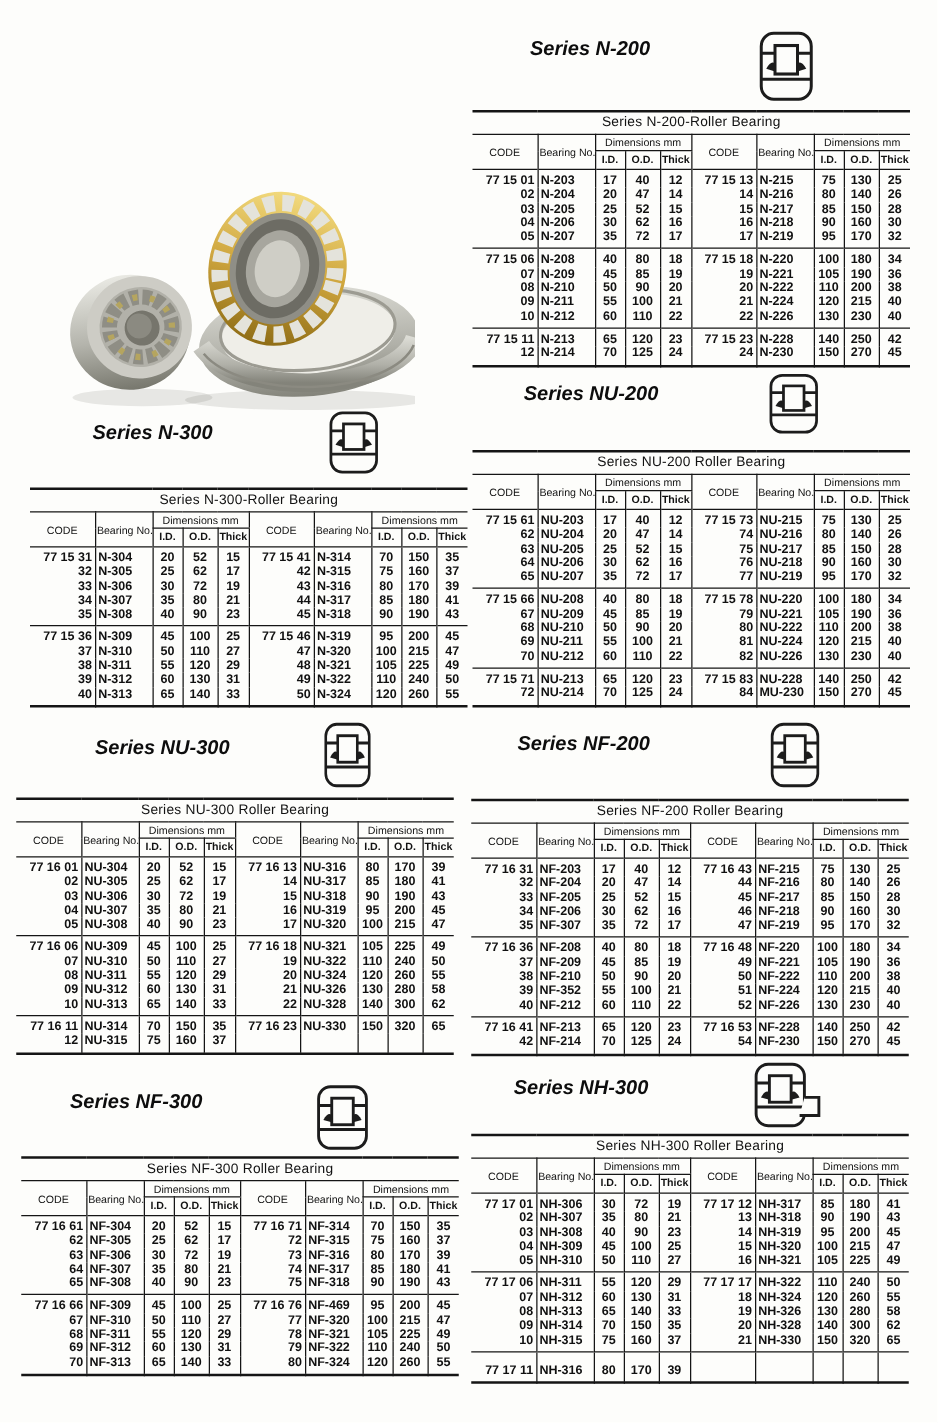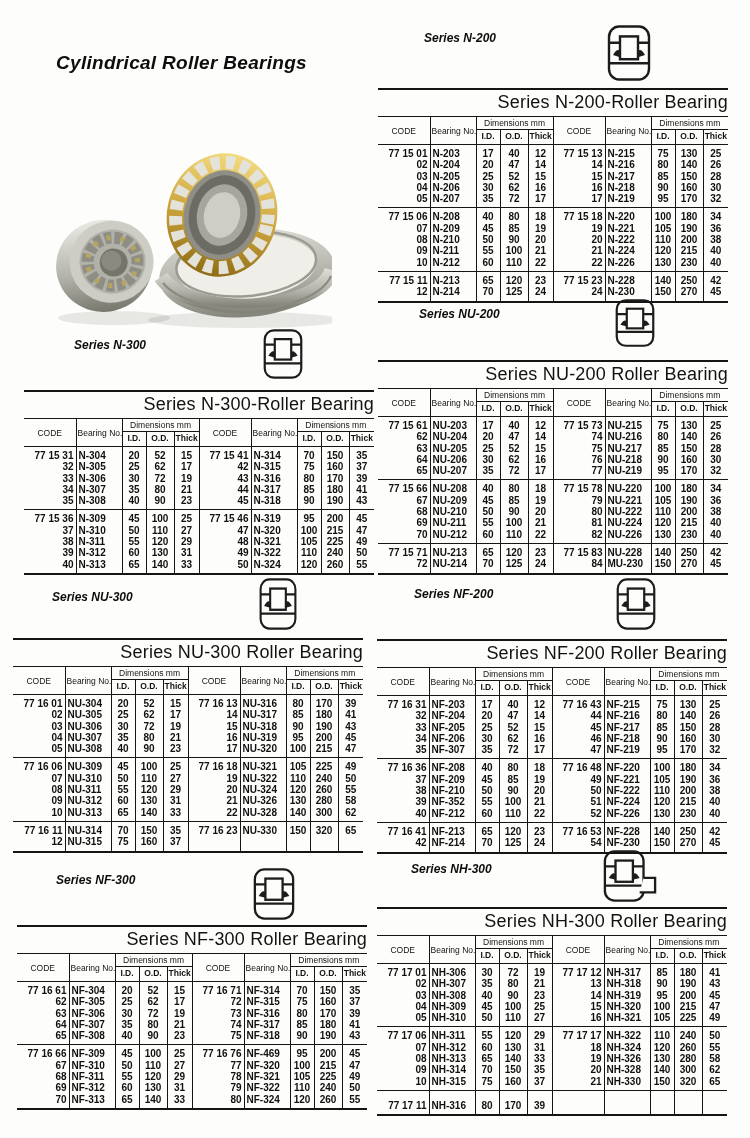--- a/index.html
+++ b/index.html
@@ -2,33 +2,33 @@
 <html><head>
 <meta charset="utf-8">
 <style>
   *{box-sizing:border-box;margin:0;padding:0}
   html,body{background:#ffffff}
   #page{position:relative;width:750px;height:1138px;background:#fdfdfb;
         font-family:"Liberation Sans","DejaVu Sans",sans-serif;color:#121212;overflow:hidden}
 
   .main-title{position:absolute;font-weight:bold;font-style:italic;font-size:19px;
               letter-spacing:.3px;white-space:nowrap;color:#0d0d0d}
-  .section-heading{position:absolute;font-weight:bold;font-style:italic;font-size:12px;
+  .section-heading{position:absolute;font-weight:bold;font-style:italic;font-size:16px;
                    white-space:nowrap;color:#0d0d0d}
 
   .bearing-icon{position:absolute;display:block}
   .bearing-icon svg{width:100%;height:100%;display:block}
 
   .photo{position:absolute}
   .photo svg{width:100%;height:100%;display:block}
 
   table.bearing{position:absolute;border-collapse:collapse;table-layout:fixed;
                 border-top:2px solid #151515;border-bottom:2px solid #151515}
   table.bearing th,table.bearing td{overflow:hidden;white-space:nowrap}
-  th.tbl-title{font-size:18px;font-weight:400;text-align:right;padding:2px 0 3px;
+  th.tbl-title{font-size:11px;font-weight:400;text-align:center;padding:2px 0 3px;
                border-bottom:1.3px solid #151515;letter-spacing:.2px}
   thead.hd{border-bottom:1.6px solid #151515}
   th.h{font-weight:400;font-size:8.5px;line-height:9px;text-align:center;padding:2px 1px 1px}
   th.wrap{white-space:normal}
   th.hdim{border-bottom:1px solid #151515}
   th.hsub{font-weight:bold;font-size:8.5px;line-height:9px;padding:2px 1px 3px}
   .vl{border-left:1px solid #151515}
   tbody.grp{border-top:1.4px solid #151515}
   tbody.grp td{font-size:10px;font-weight:bold;line-height:11.3px;padding:0 2px;color:#101010}
   tbody.grp tr:first-child td{padding-top:3px}
@@ -37,21 +37,20 @@
   tbody.tall tr:last-child td{}
   td.c-code{text-align:right;padding-right:5px}
   td.c-bearing{text-align:left;padding-left:4px}
   td.c-num{text-align:center}
 </style>
 </head>
 <body>
 
 <div id="page">
 
-  <div class="main-title" style="left:56px;top:52px">Cylindrical Roller Bearings</div>
 
   <div class="photo" style="left:32px;top:115px;width:300px;height:215px">
     <svg viewBox="0 0 300 215">
       <defs>
         <linearGradient id="gSilver" x1="0" y1="0" x2="0" y2="1">
           <stop offset="0" stop-color="#e9e9e3"></stop>
             <stop offset=".55" stop-color="#b4b4ac"></stop>
             <stop offset="1" stop-color="#77776d"></stop>
         </linearGradient>
         <linearGradient id="gSilver2" x1="0" y1="0" x2="0" y2="1">
@@ -95,21 +94,21 @@
         <ellipse cx="81" cy="147" rx="25" ry="24" fill="none" stroke="#b5a55f" stroke-width="5" stroke-dasharray="4 10"></ellipse>
         <ellipse cx="82" cy="148" rx="14" ry="14" fill="#76756c"></ellipse>
         <ellipse cx="80" cy="146" rx="10" ry="10" fill="#8b8a81"></ellipse>
       </g>
     </svg>
   </div>
 
   <div class="section-heading" style="left:424px;top:31px">Series N-200</div>
   <div class="section-heading" style="left:74px;top:338px">Series N-300</div>
   <div class="section-heading" style="left:419px;top:307px">Series NU-200</div>
-  <div class="section-heading" style="left:52px;top:590px">Series NU-300</div>
+  <div class="section-heading" style="left:76px;top:590px">Series NU-300</div>
   <div class="section-heading" style="left:414px;top:587px">Series NF-200</div>
   <div class="section-heading" style="left:56px;top:873px">Series NF-300</div>
   <div class="section-heading" style="left:411px;top:862px">Series NH-300</div>
 
   <span class="bearing-icon" style="left:606px;top:24px;width:46px;height:58px">
       <svg viewBox="0 0 46 56" preserveAspectRatio="none">
         <g fill="none" stroke="#1c1c1c" stroke-width="2.4">
           <rect x="3" y="2.5" width="40" height="51" rx="10"></rect>
           <line x1="3" y1="18" x2="43" y2="18"></line>
           <line x1="3" y1="38" x2="43" y2="38"></line>

